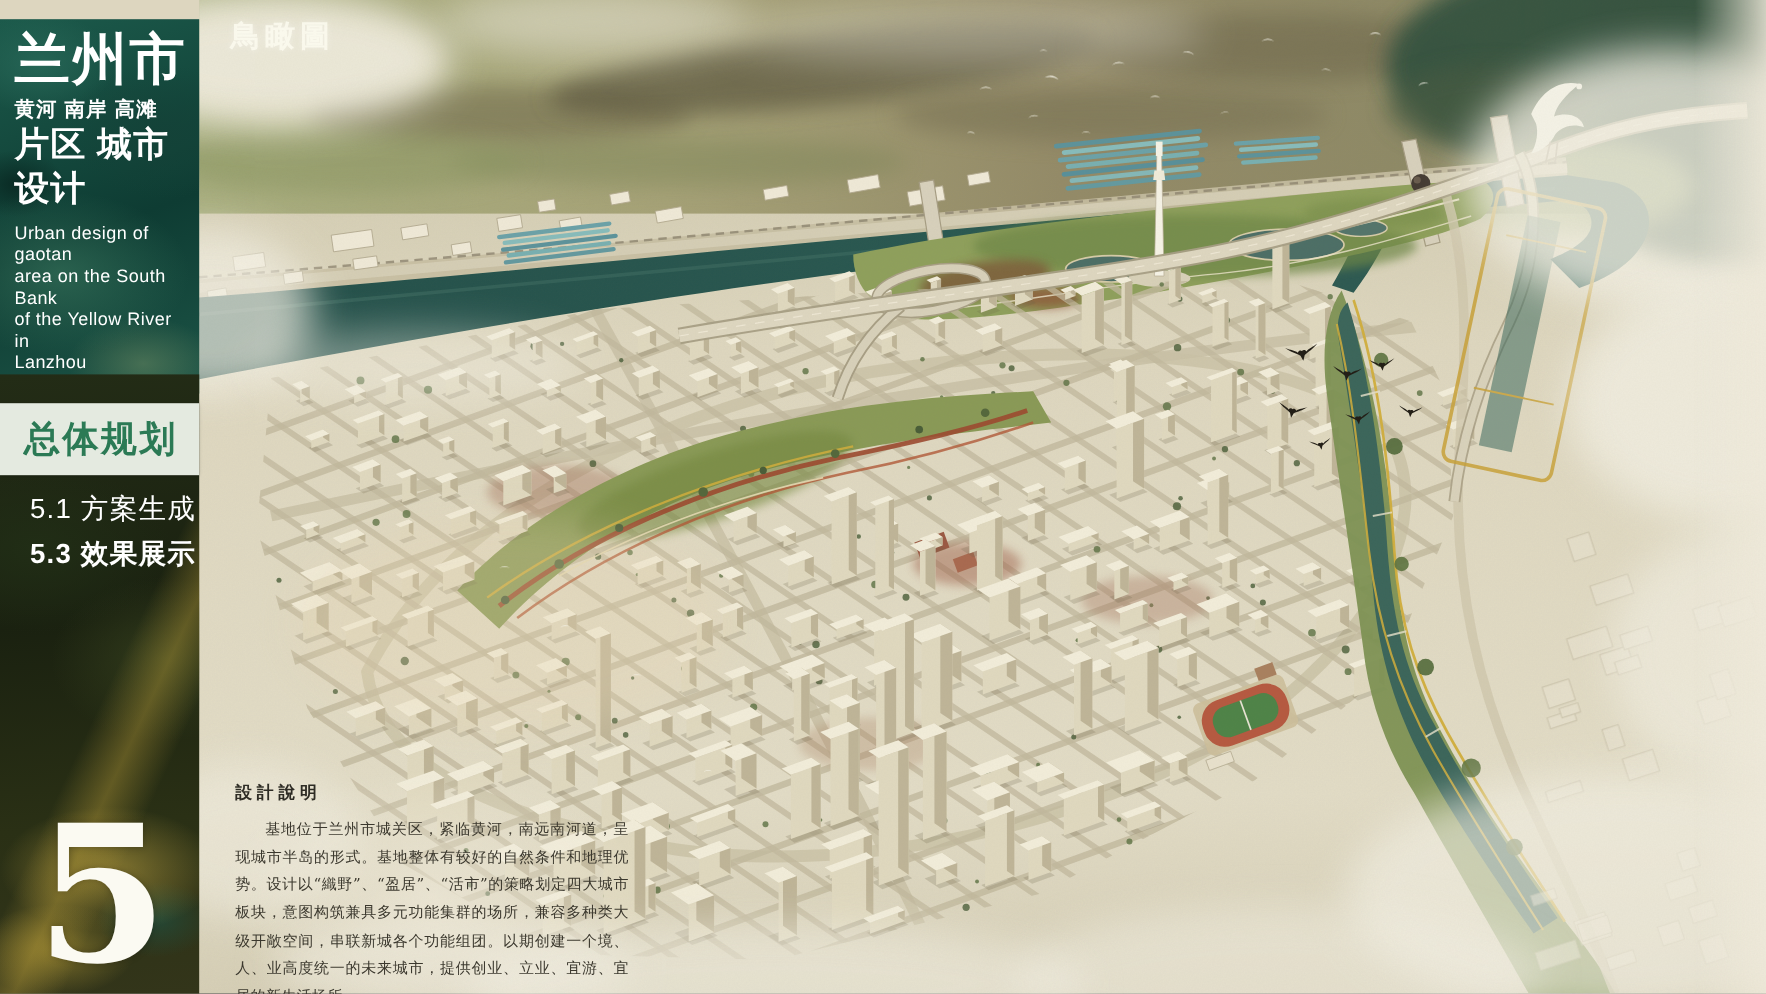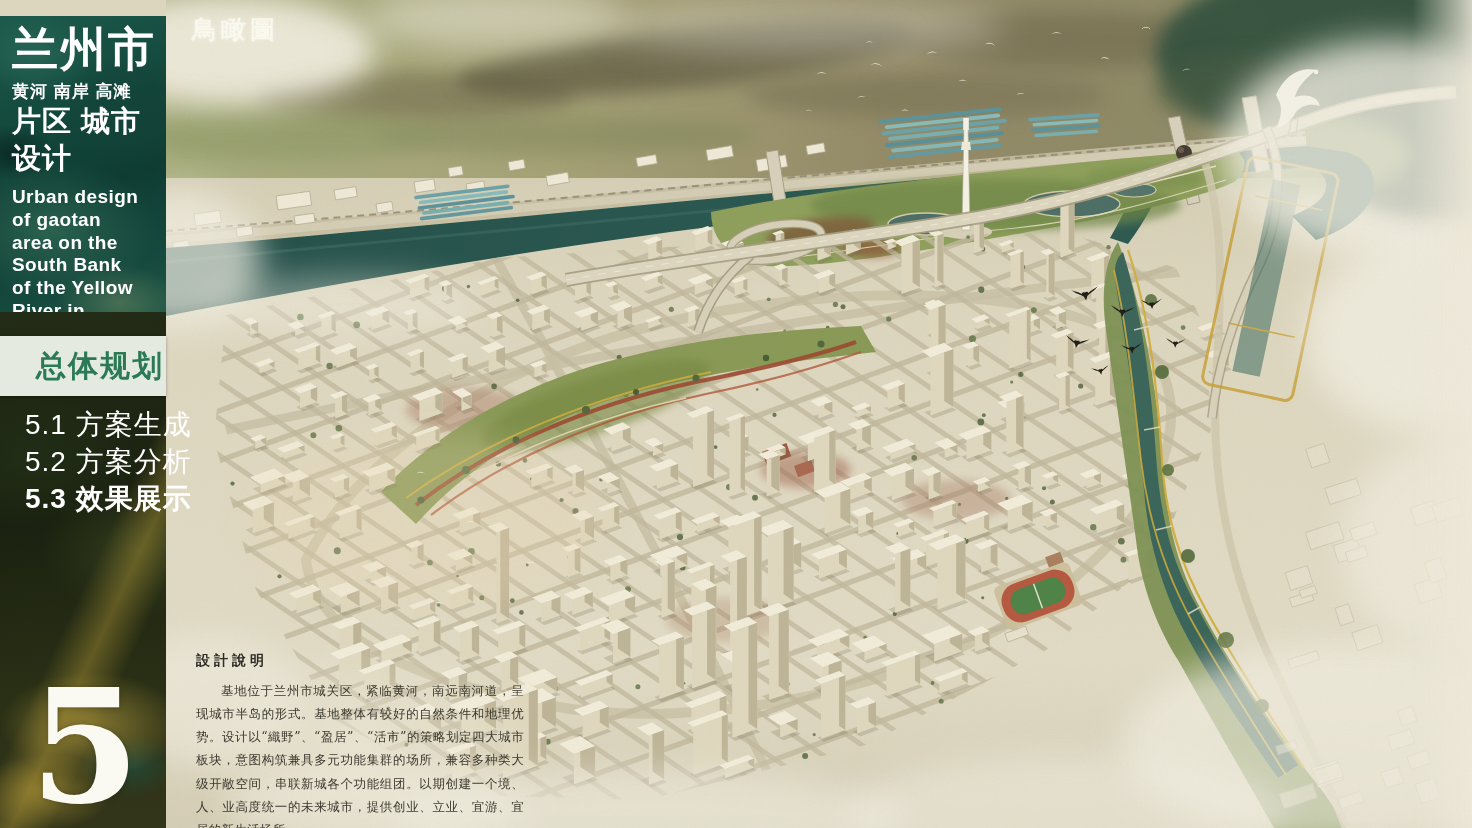--- a/index.html
+++ b/index.html
@@ -17,40 +17,40 @@
       radial-gradient(120px 80px at 82% 30%, rgba(20,66,56,.9), transparent 70%),
       radial-gradient(150px 95px at 30% 68%, rgba(56,116,92,.65), transparent 72%),
       radial-gradient(90px 55px at 72% 92%, rgba(125,150,105,.45), transparent 70%),
       radial-gradient(60px 40px at 8% 44%, rgba(8,38,32,.85), transparent 70%),
       linear-gradient(160deg,#1c5a4b,#0e3c33 55%,#1d5547);
     box-sizing:border-box;padding:8px 8px 0 12px;color:#fff;
   }
   .city-title{font-size:46px;font-weight:800;letter-spacing:2px;line-height:1.1;}
   .subtitle{font-size:17px;font-weight:800;letter-spacing:1px;line-height:1.3;margin-top:6px;}
   .subtitle2{font-size:29px;font-weight:800;letter-spacing:1px;line-height:1.3;}
-  .en-title{margin-top:8px;font-size:19px;font-weight:700;line-height:1.2;letter-spacing:.4px;}
+  .en-title{margin-top:8px;font-size:15px;font-weight:400;line-height:1.2;letter-spacing:.4px;}
   .sb-bottom{
     position:absolute;left:0;top:312px;width:166px;height:516px;
     background:
       linear-gradient(115deg, rgba(185,155,55,0) 52%, rgba(195,165,60,.38) 62%, rgba(120,100,40,0) 72%),
       radial-gradient(130px 75px at 55% 80%, rgba(205,175,70,.55), transparent 70%),
       radial-gradient(95px 55px at 28% 93%, rgba(200,170,60,.5), transparent 70%),
       radial-gradient(70px 45px at 78% 88%, rgba(25,92,82,.5), transparent 70%),
       radial-gradient(150px 95px at 18% 28%, rgba(33,46,22,.95), transparent 75%),
       radial-gradient(130px 95px at 82% 46%, rgba(54,64,30,.8), transparent 72%),
       linear-gradient(175deg,#232c16,#1a2110 40%,#2a3015 72%,#33351a);
   }
   .section-band{
     position:absolute;left:0;top:336px;width:166px;height:60px;
     background:#e4eae0;display:flex;align-items:center;box-sizing:border-box;
-    padding-left:36px;box-shadow:0 1px 3px rgba(0,0,0,.35);
+    padding-left:20px;box-shadow:0 1px 3px rgba(0,0,0,.35);
   }
   .section-band span{color:#2b7a55;font-size:30px;font-weight:800;letter-spacing:2px;}
   .menu{position:absolute;left:25px;top:406px;color:#fff;}
-  .menu-item{font-size:28px;line-height:37px;letter-spacing:1px;font-weight:400;white-space:nowrap;}
+  .menu-item{font-size:23px;line-height:37px;letter-spacing:1px;font-weight:400;white-space:nowrap;}
   .menu-item.active{font-weight:800;}
   .chapter-number{
     position:absolute;left:30px;bottom:2px;color:#fbfaf2;
     font-family:"DejaVu Serif",serif;font-weight:700;font-size:158px;line-height:1;
     text-shadow:0 0 6px rgba(0,0,0,.25);
   }
   
   #render-wrap{position:absolute;left:166px;top:0;width:1306px;height:828px;border-radius:11px;}
   #render-svg{display:block;}
   .view-label{
@@ -1361,18 +1361,17 @@
         <div>of the Yellow River in</div>
         <div>Lanzhou</div>
       </div>
     </div>
     <div class="sb-bottom"></div>
     <div class="section-band">
       <span>总体规划</span>
     </div>
     <div class="menu">
       <div class="menu-item">5.1 方案生成</div>
-      <div class="menu-item">5.2 方案分析</div>
       <div class="menu-item active">5.3 效果展示</div>
     </div>
     <div class="chapter-number">5</div>
   </div>
 </div>
 
 </body></html>

